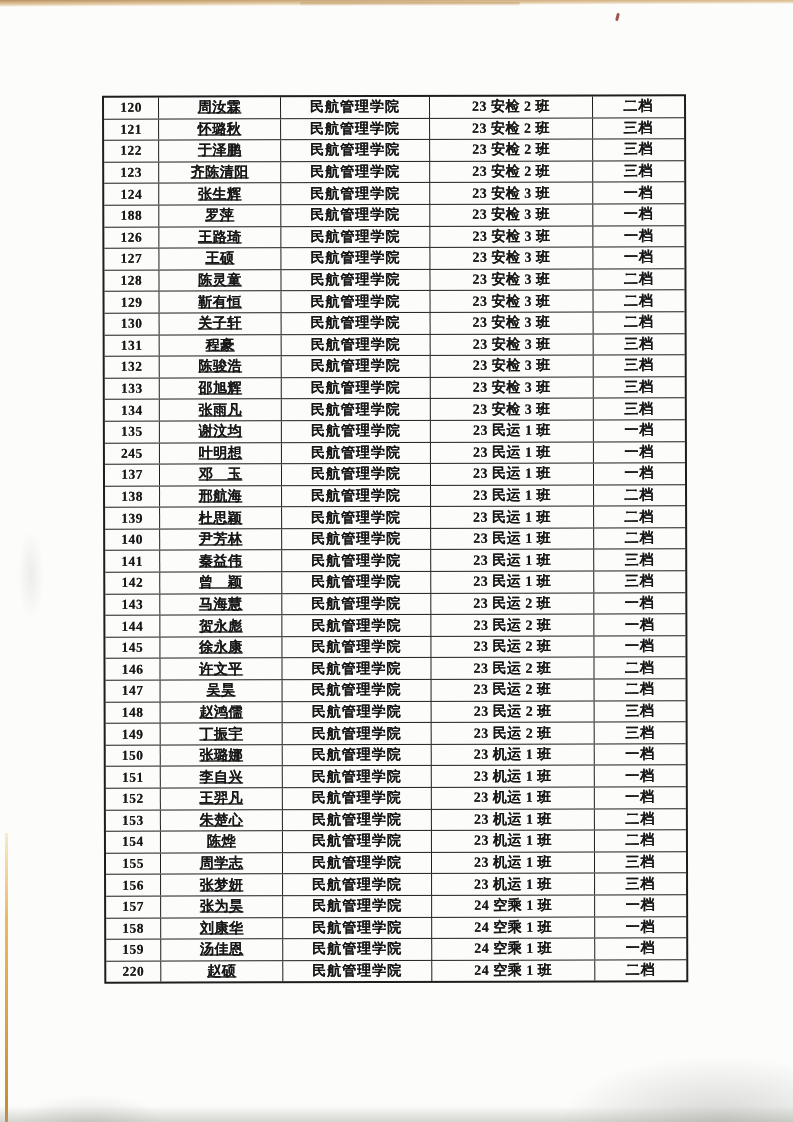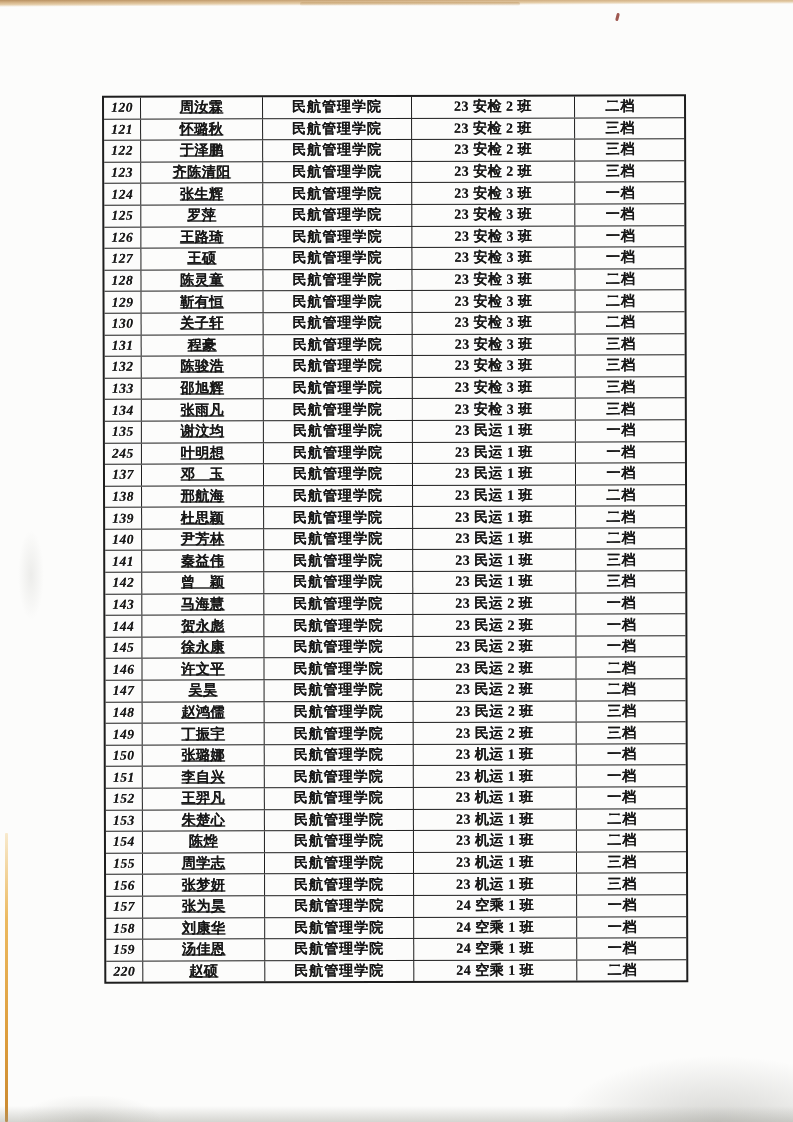--- a/index.html
+++ b/index.html
@@ -58,21 +58,21 @@
   }
   .t-row:last-child{border-bottom:none;}
   .t-cell{
     height:100%;display:flex;align-items:center;justify-content:center;
     border-right:1.7px solid #1e1e1e;box-sizing:border-box;
     font-size:14px;font-weight:600;color:#171717;
     text-shadow:0 0 .5px rgba(20,20,20,.75);
     white-space:nowrap;overflow:hidden;
   }
   .t-cell:last-child{border-right:none;}
-  .c-no{width:37px;font-size:13.5px;letter-spacing:.5px;font-style:italic;}
+  .c-no{width:55px;font-size:13.5px;letter-spacing:.5px;}
   .c-name{width:122px;letter-spacing:.5px;text-decoration:underline;}
   .c-college{width:149px;letter-spacing:1px;}
   .c-class_name{width:163px;letter-spacing:.5px;}
   .c-level{width:91px;letter-spacing:1px;}
 </style>
 </head>
 <body>
 
 <div class="top-edge"></div>
 <div class="top-edge2"></div>
@@ -113,21 +113,21 @@
       <div class="t-cell c-level">三档</div>
     </div>
     <div class="t-row">
       <div class="t-cell c-no">124</div>
       <div class="t-cell c-name">张生辉</div>
       <div class="t-cell c-college">民航管理学院</div>
       <div class="t-cell c-class_name">23 安检 3 班</div>
       <div class="t-cell c-level">一档</div>
     </div>
     <div class="t-row">
-      <div class="t-cell c-no">125</div>
+      <div class="t-cell c-no">188</div>
       <div class="t-cell c-name">罗萍</div>
       <div class="t-cell c-college">民航管理学院</div>
       <div class="t-cell c-class_name">23 安检 3 班</div>
       <div class="t-cell c-level">一档</div>
     </div>
     <div class="t-row">
       <div class="t-cell c-no">126</div>
       <div class="t-cell c-name">王路琦</div>
       <div class="t-cell c-college">民航管理学院</div>
       <div class="t-cell c-class_name">23 安检 3 班</div>

